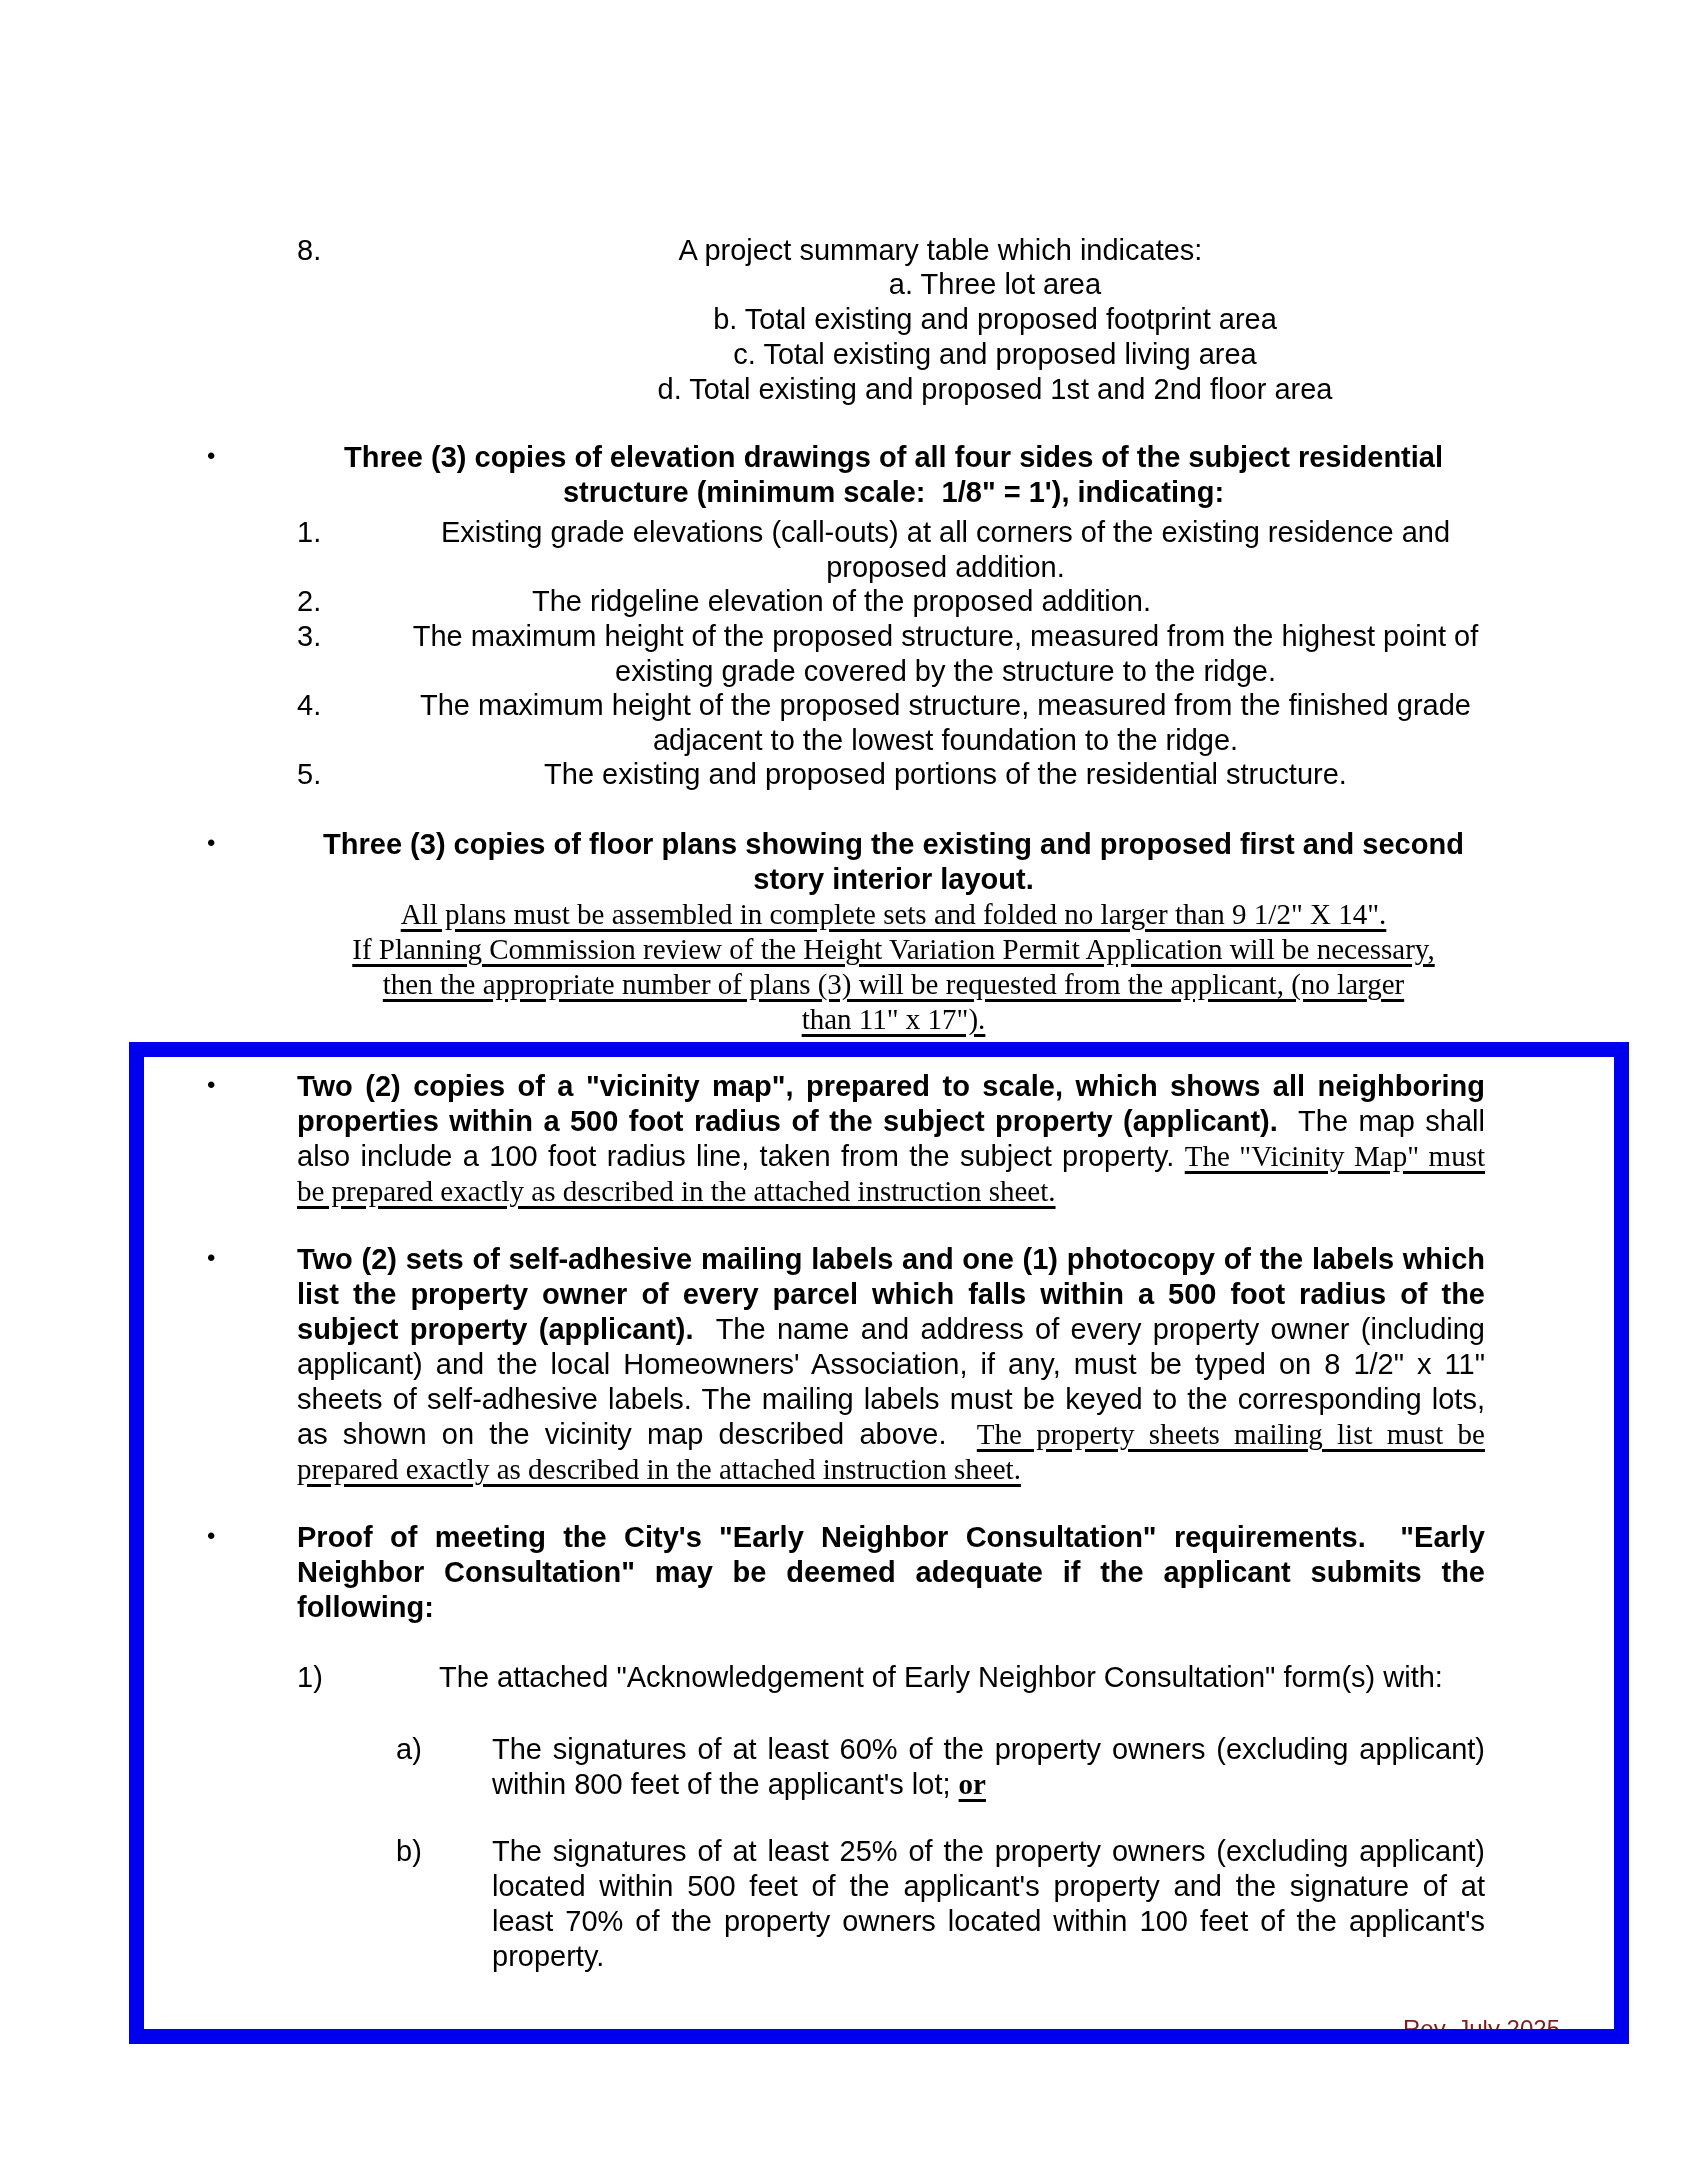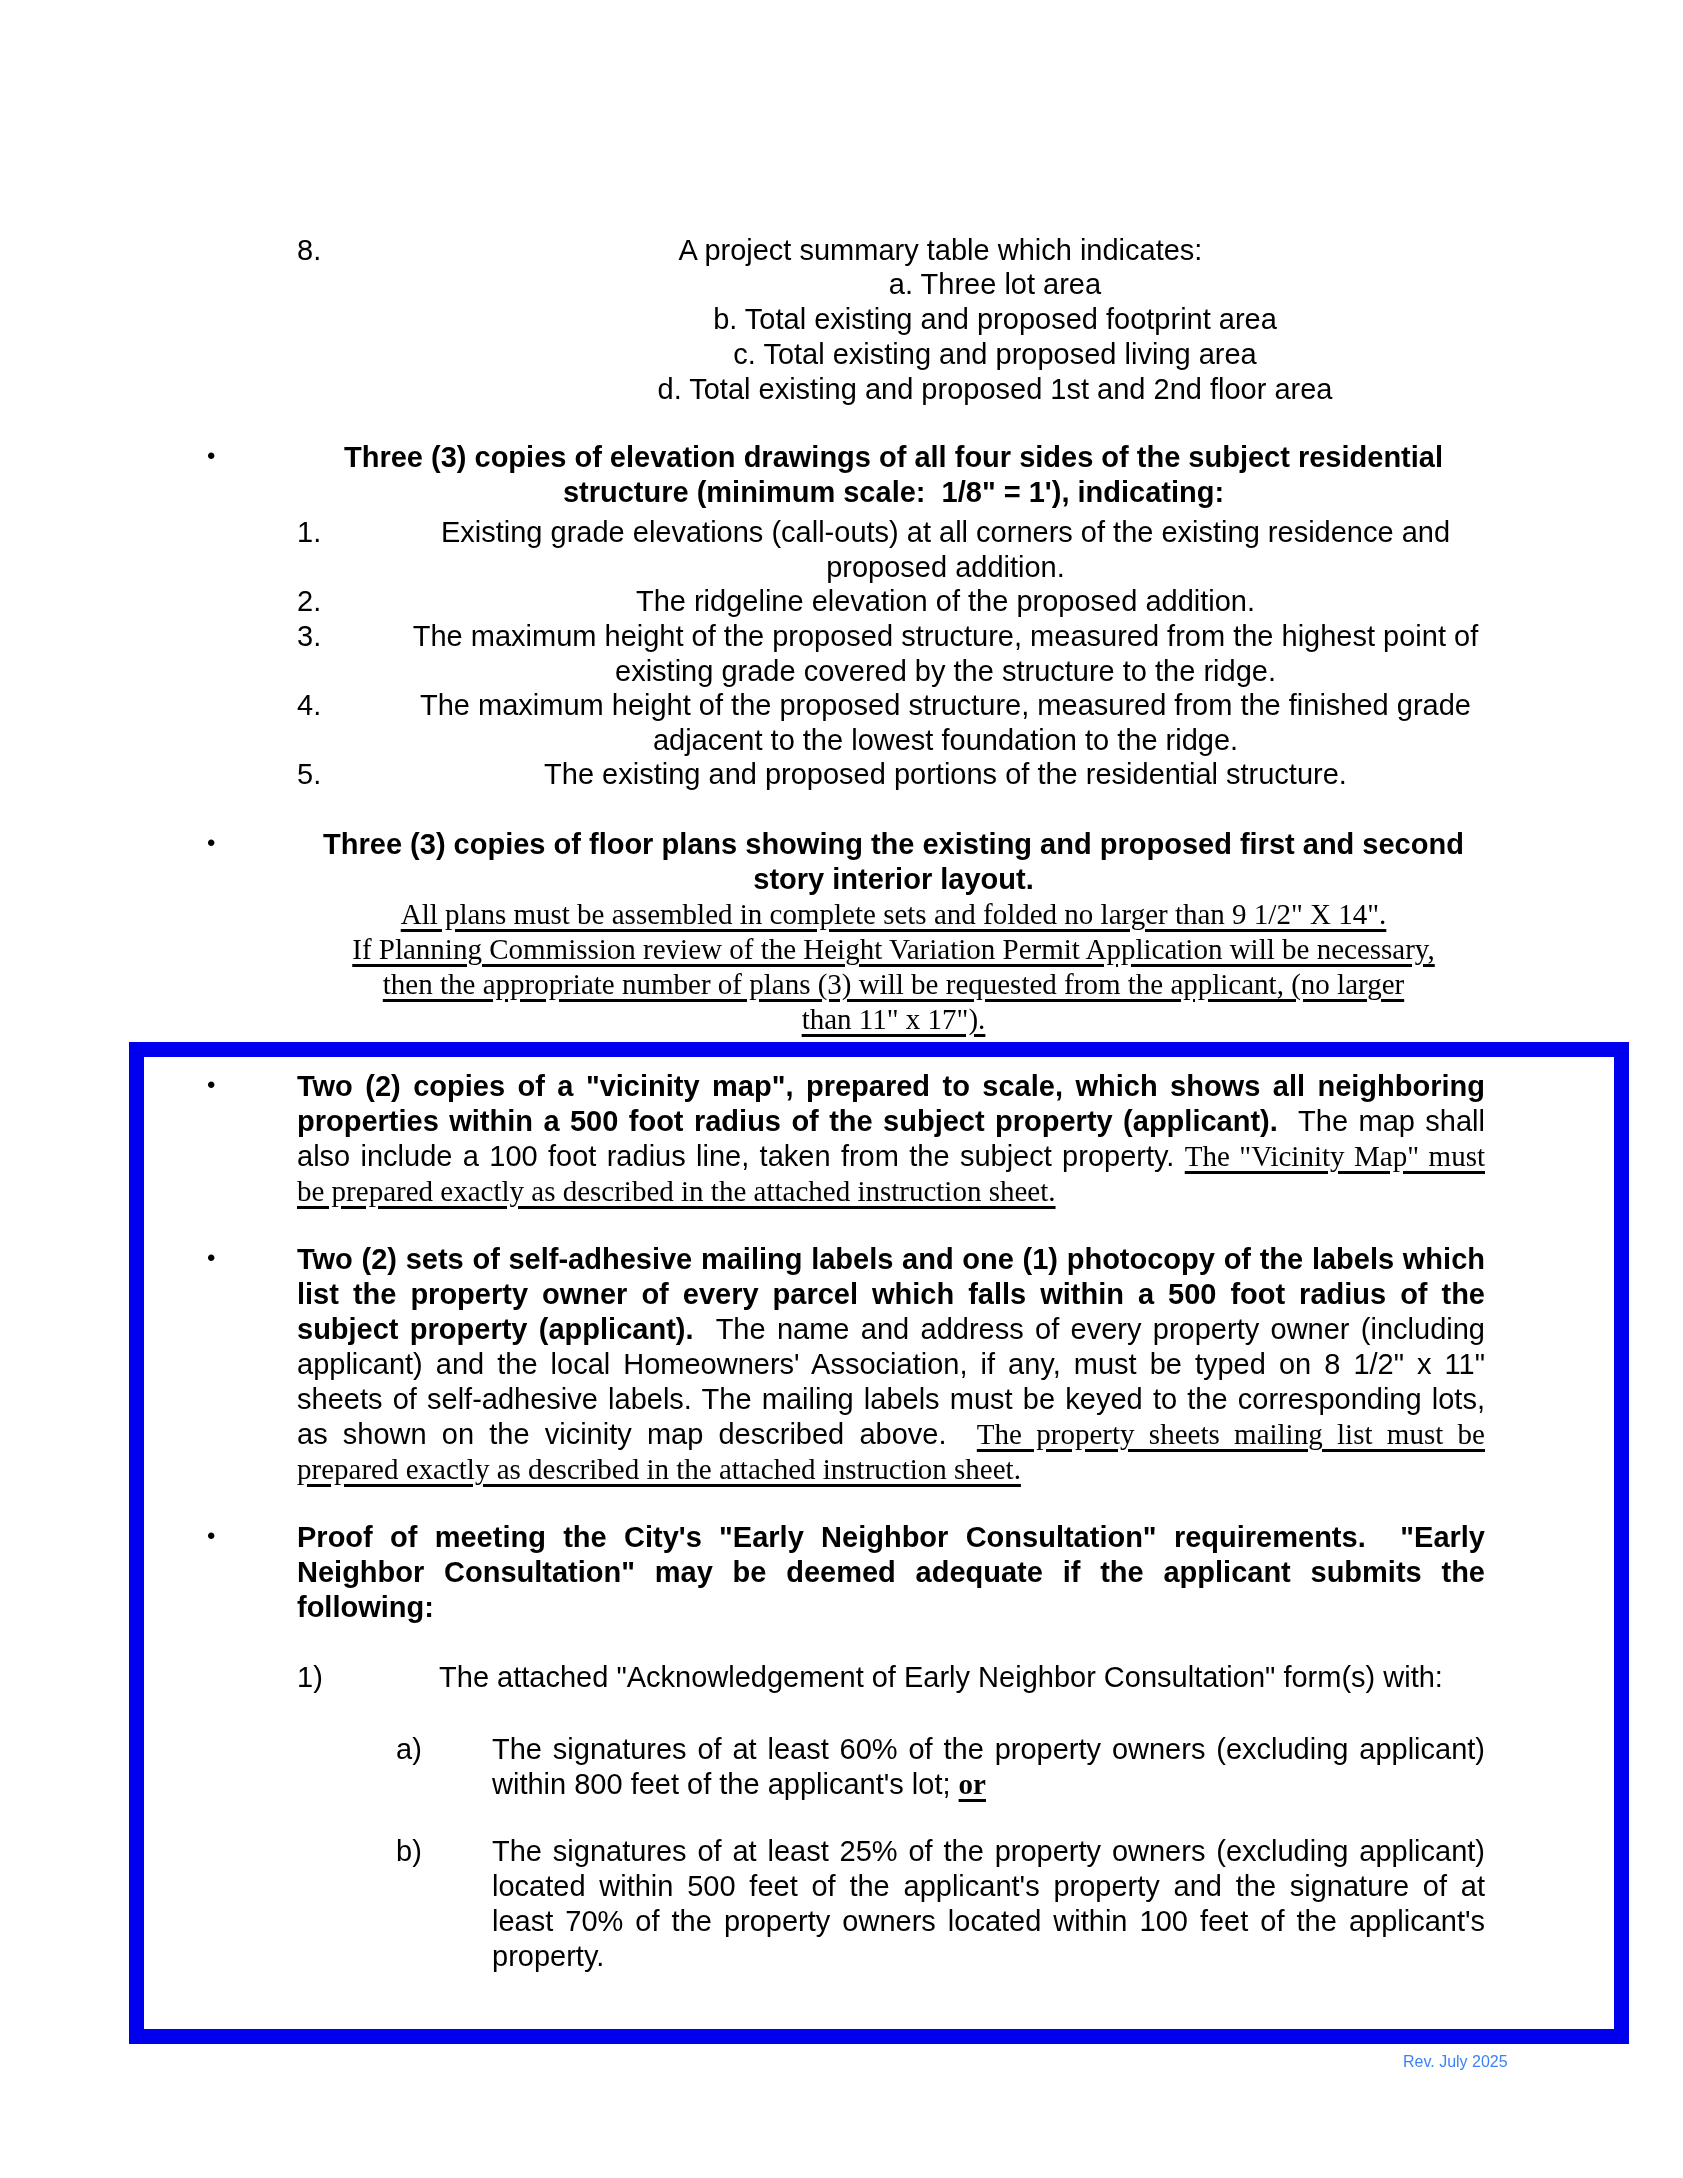--- a/index.html
+++ b/index.html
@@ -15,21 +15,21 @@
   .block{position:absolute;}
   .tl{white-space:pre-wrap;text-align:center;}
   .jf{text-align:justify;text-align-last:justify;}
   .jl{text-align:justify;}
   .b{font-weight:bold;}
   .u{text-decoration:underline;text-decoration-thickness:3px;text-underline-offset:5px;font-family:Liberation Serif, serif;}
   .bluebox{
     position:absolute;left:129px;top:1042px;width:1500px;height:1002px;
     border:15px solid #0000EE;box-sizing:border-box;z-index:2;background:transparent;
   }
-  .footer{position:absolute;left:1403px;top:2016px;font-size:16px;line-height:26px;color:#3b82f6;z-index:1;margin-top:33px;}
+  .footer{position:absolute;left:1403px;top:2016px;font-size:24px;line-height:26px;color:#7f1d1d;z-index:1;}
 </style>
 </head>
 <body>
 
 <div class="page">
 
   <div class="row" style="top:233px;left:297px;">
     <span class="marker">8.</span>
     <div class="txt" style="margin-left:99px;width:1089px;">
         <div class="tl"><span>A project summary table which indicates:</span></div>
@@ -51,21 +51,21 @@
   </div>
   <div class="row" style="top:515px;left:297px;">
     <span class="marker">1.</span>
     <div class="txt" style="margin-left:104px;width:1089px;">
         <div class="tl"><span>Existing grade elevations (call-outs) at all corners of the existing residence and</span></div>
         <div class="tl"><span>proposed addition.</span></div>
       </div>
   </div>
   <div class="row" style="top:584px;left:297px;">
     <span class="marker">2.</span>
-    <div class="txt" style="margin-left:104px;width:1089px;">
+    <div class="txt" style="width:1089px;">
         <div class="tl"><span>The ridgeline elevation of the proposed addition.</span></div>
       </div>
   </div>
   <div class="row" style="top:619px;left:297px;">
     <span class="marker">3.</span>
     <div class="txt" style="margin-left:104px;width:1089px;">
         <div class="tl"><span>The maximum height of the proposed structure, measured from the highest point of</span></div>
         <div class="tl"><span>existing grade covered by the structure to the ridge.</span></div>
       </div>
   </div>

